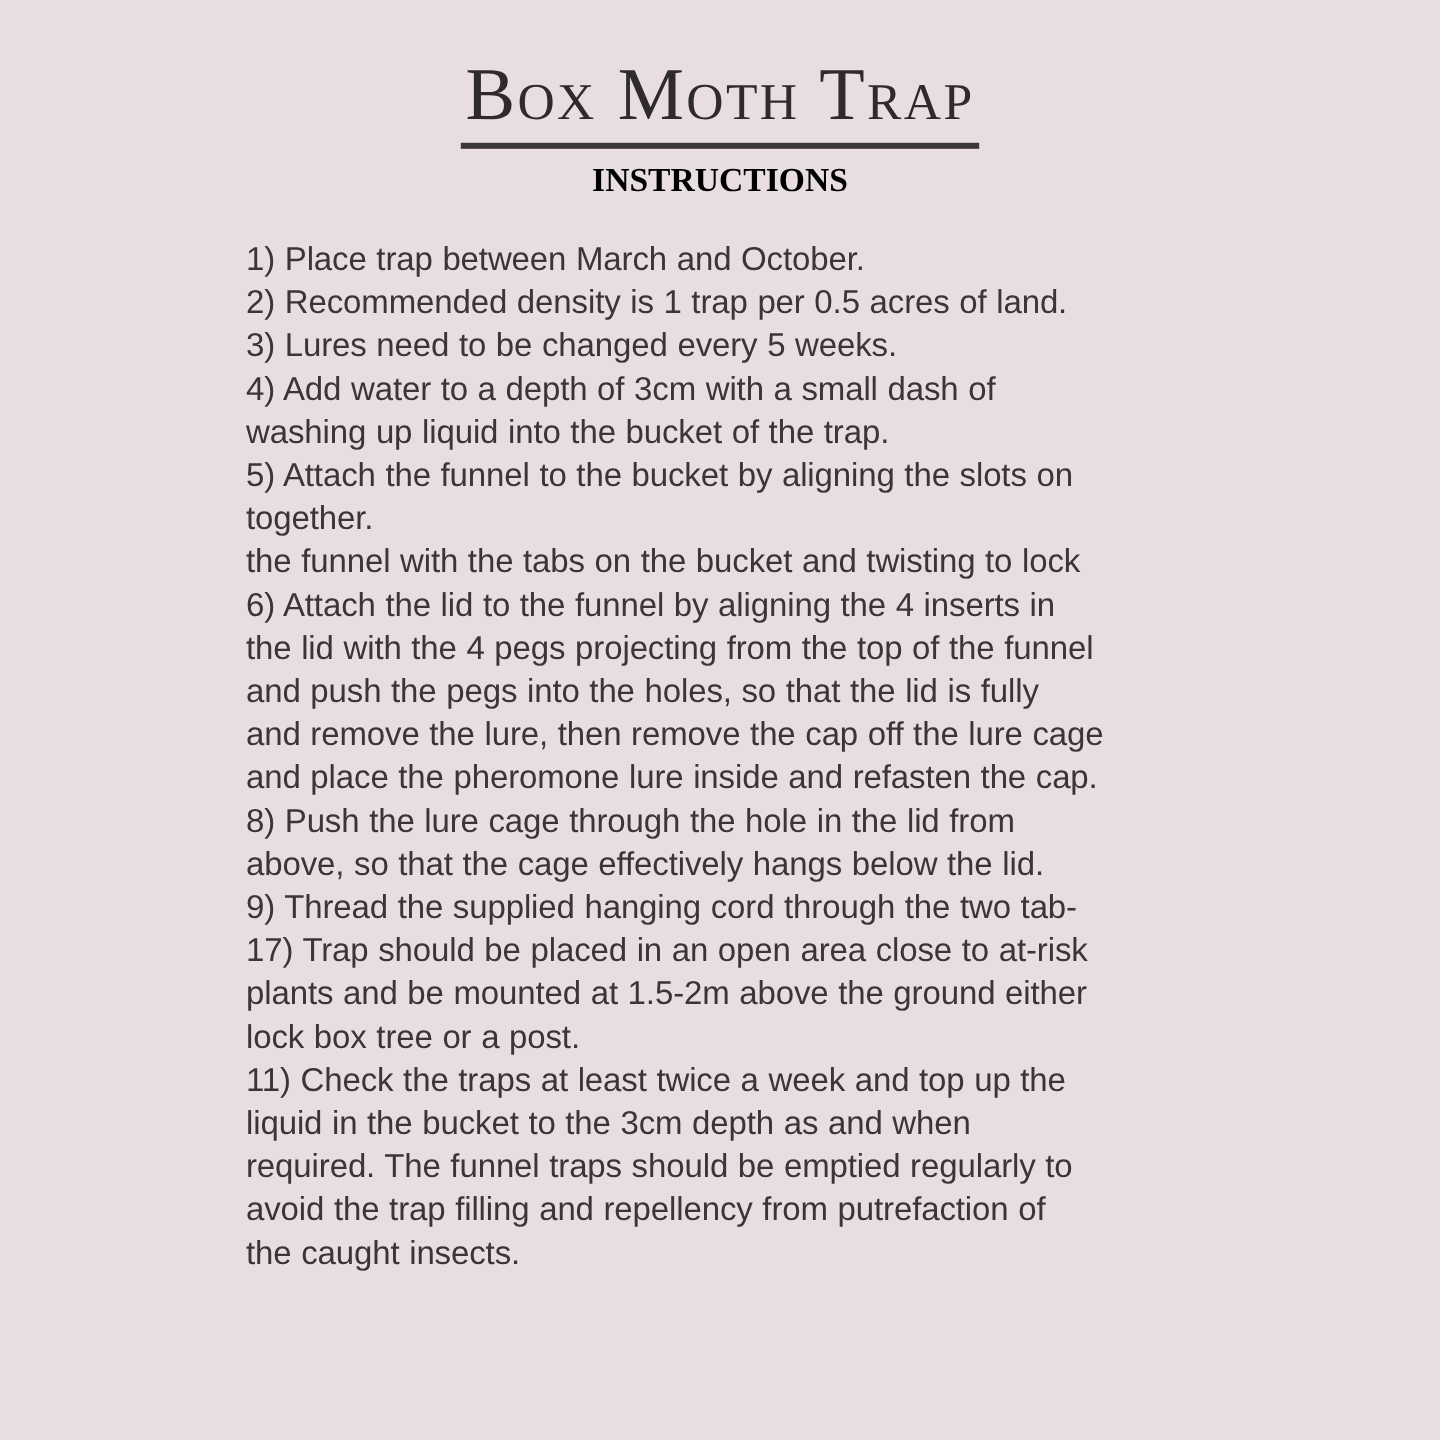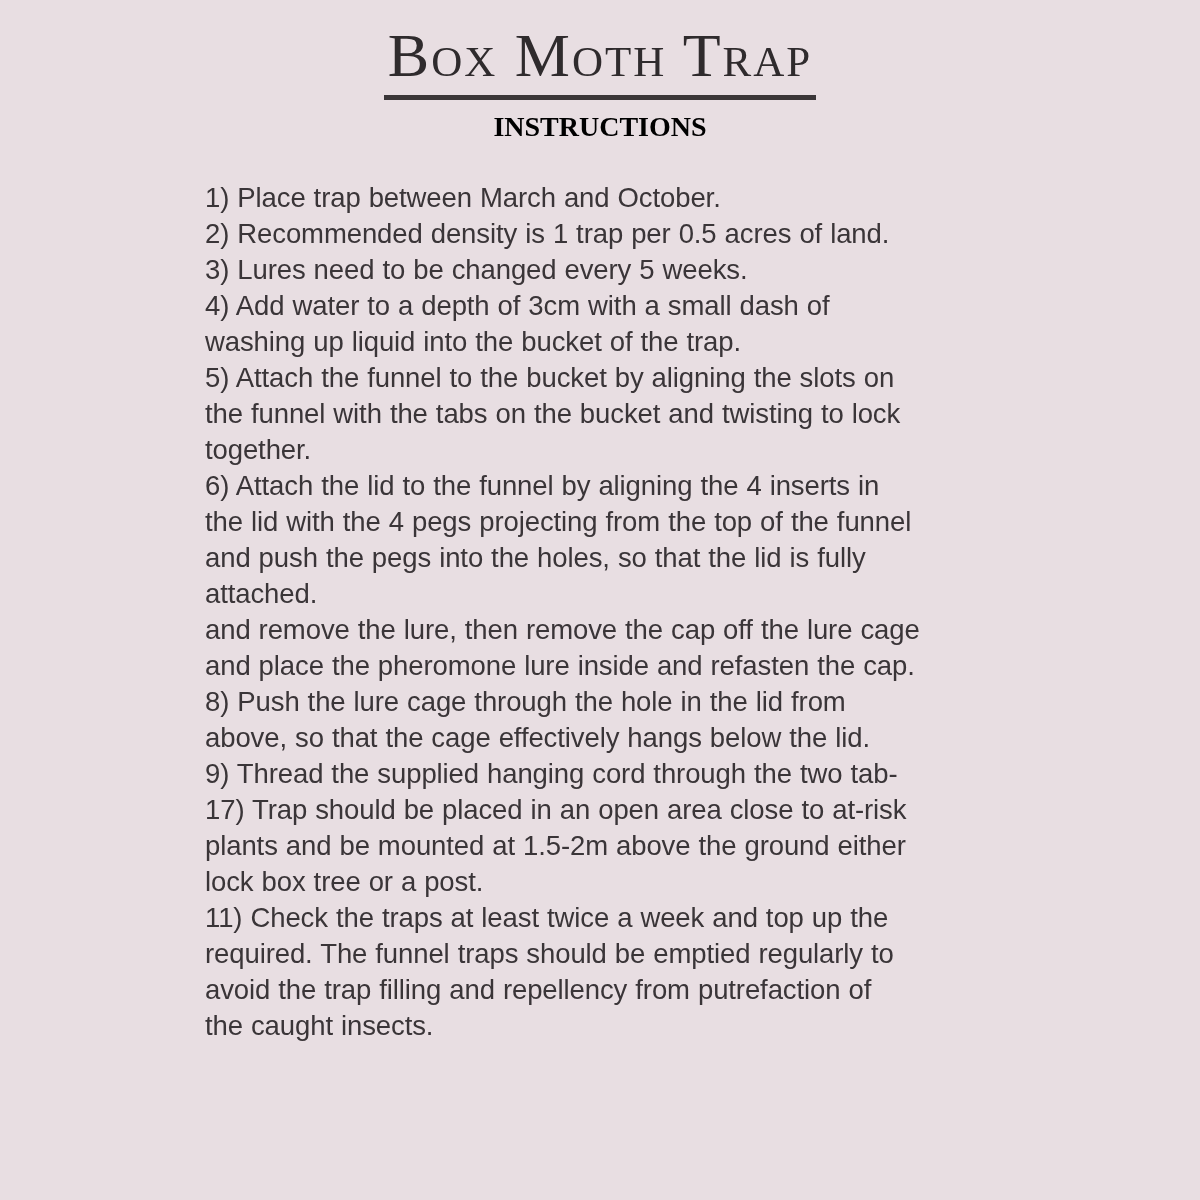--- a/index.html
+++ b/index.html
@@ -17,21 +17,21 @@
   .sheet {
     position: relative;
     width: 1200px;
     height: 1200px;
     background: #e8dee2;
     box-sizing: border-box;
   }
 
   
   .header {
-    padding-top: 24px;
+    padding-top: 48px;
     text-align: center;
   }
   .doc-title {
     font-family: "Liberation Serif", "DejaVu Serif", serif;
     font-size: 62px;
     line-height: 1.02;
     font-weight: 400;
     font-variant: small-caps;
     letter-spacing: 2px;
     color: #2f2b2d;
@@ -47,21 +47,21 @@
     letter-spacing: 0px;
     color: #000000;
     margin: 12px 0 0 0;
     line-height: 1.05;
   }
 
   
   .instructions {
     position: absolute;
     left: 205px;
-    top: 180px;
+    top: 198px;
     width: 800px;
   }
   .instr-line {
     font-family: "Liberation Sans", sans-serif;
     font-size: 27.5px;
     line-height: 36px;
     color: #3a3538;
     letter-spacing: -0.1px;
     white-space: pre-wrap;
     word-spacing: 0.5px;
@@ -77,33 +77,33 @@
     <h2 class="doc-subtitle">INSTRUCTIONS</h2>
   </div>
 
   <div class="instructions">
     <div class="instr-line">1) Place trap between March and October.</div>
     <div class="instr-line">2) Recommended density is 1 trap per 0.5 acres of land.</div>
     <div class="instr-line">3) Lures need to be changed every 5 weeks.</div>
     <div class="instr-line">4) Add water to a depth of 3cm with a small dash of</div>
     <div class="instr-line">washing up liquid into the bucket of the trap.</div>
     <div class="instr-line">5) Attach the funnel to the bucket by aligning the slots on</div>
+    <div class="instr-line">together.</div>
     <div class="instr-line">the funnel with the tabs on the bucket and twisting to lock</div>
-    <div class="instr-line">together.</div>
     <div class="instr-line">6) Attach the lid to the funnel by aligning the 4 inserts in</div>
     <div class="instr-line">the lid with the 4 pegs projecting from the top of the funnel</div>
     <div class="instr-line">and push the pegs into the holes, so that the lid is fully</div>
-    <div class="instr-line">attached.</div>
     <div class="instr-line">and remove the lure, then remove the cap off the lure cage</div>
     <div class="instr-line">and place the pheromone lure inside and refasten the cap.</div>
     <div class="instr-line">8) Push the lure cage through the hole in the lid from</div>
     <div class="instr-line">above, so that the cage effectively hangs below the lid.</div>
     <div class="instr-line">9) Thread the supplied hanging cord through the two tab-</div>
     <div class="instr-line">17) Trap should be placed in an open area close to at-risk</div>
     <div class="instr-line">plants and be mounted at 1.5-2m above the ground either</div>
     <div class="instr-line">lock box tree or a post.</div>
     <div class="instr-line">11) Check the traps at least twice a week and top up the</div>
+    <div class="instr-line">liquid in the bucket to the 3cm depth as and when</div>
     <div class="instr-line">required. The funnel traps should be emptied regularly to</div>
     <div class="instr-line">avoid the trap filling and repellency from putrefaction of</div>
     <div class="instr-line">the caught insects.</div>
   </div>
 
 </div>
 
 </body></html>

